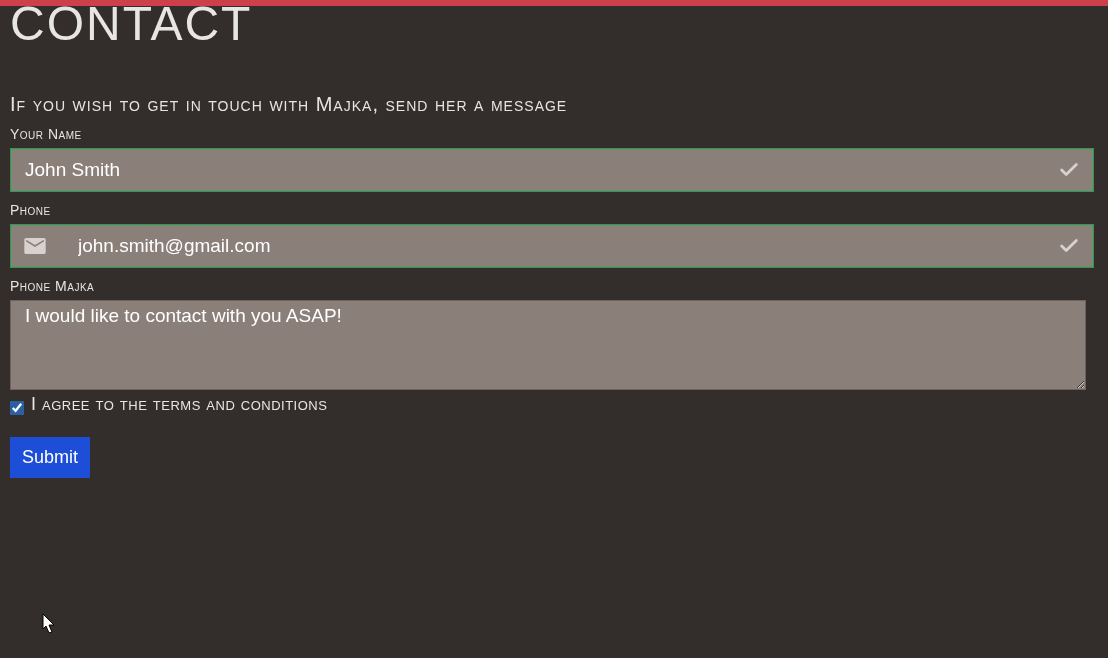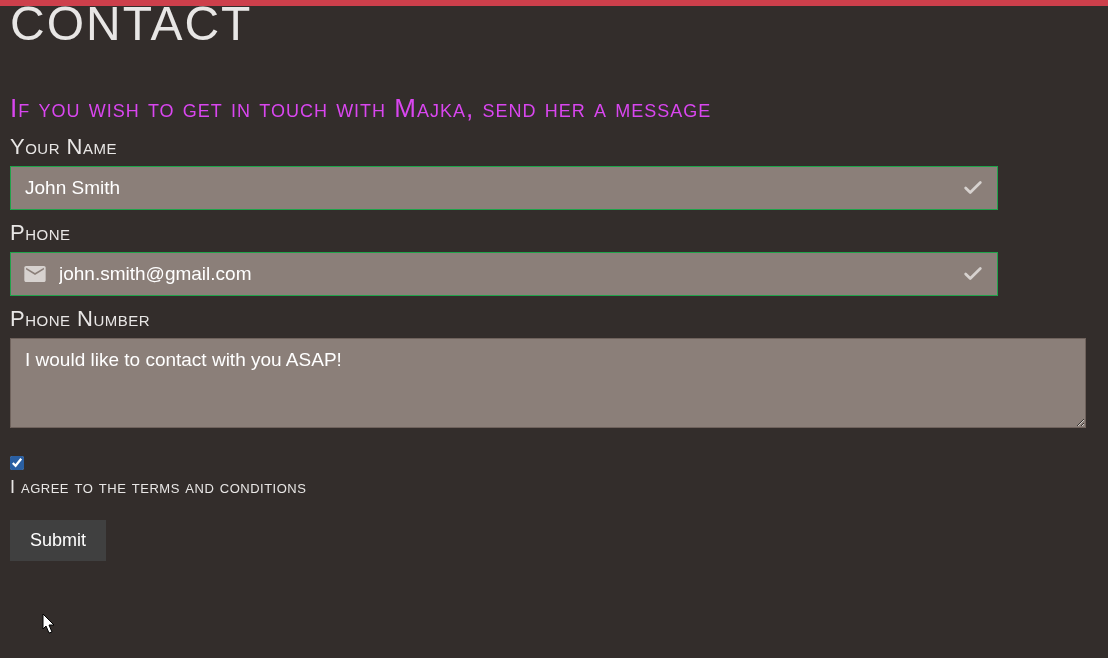--- a/index.html
+++ b/index.html
@@ -30,65 +30,65 @@
       color: #e8e6e5;
       letter-spacing: 2px;
       font-variant: small-caps;
       font-stretch: condensed;
       line-height: 1.1;
       margin-top: -8px;
     }
     .subtitle {
       font-family: 'Arial Narrow', Arial, sans-serif;
       font-weight: 300;
-      font-size: 26px;
-      color: #d946ef;
+      font-size: 20px;
+      color: #e5e5e5;
       letter-spacing: 1px;
       font-variant: small-caps;
       font-stretch: condensed;
       margin-top: 42px;
       margin-bottom: 10px;
     }
     .field-label {
       font-family: 'Arial Narrow', Arial, sans-serif;
       font-weight: 400;
-      font-size: 22px;
+      font-size: 14px;
       color: #e8e6e5;
       letter-spacing: 0.5px;
       font-variant: small-caps;
       font-stretch: condensed;
       margin-top: 10px;
       margin-bottom: 6px;
       display: block;
     }
     .input-wrap {
       position: relative;
-      width: 988px;
+      width: 1084px;
     }
     .input-wrap.valid input {
       border: 1px solid #1fa34a;
     }
     .input-wrap.warning input {
       border: 1px solid #d9a531;
     }
     input[type="text"], input[type="email"], textarea {
       width: 100%;
       background: #8b7f79;
       border: 1px solid #6f625c;
       color: #ffffff;
       font-size: 19px;
       font-family: 'Segoe UI', Tahoma, sans-serif;
       padding: 10px 44px 10px 14px;
       outline: none;
     }
     .with-left-icon input {
-      padding-left: 48px;
+      padding-left: 67px;
     }
     textarea {
-      padding: 10px 14px;
+      padding: 4px 14px;
       resize: both;
       height: 90px;
     }
     .left-icon {
       position: absolute;
       left: 14px;
       top: 50%;
       transform: translateY(-50%);
       color: #d7d2cf;
       display: flex;
@@ -100,48 +100,46 @@
       top: 50%;
       transform: translateY(-50%);
       color: #d7d2cf;
       display: flex;
       align-items: center;
     }
     .warning .right-icon {
       color: #b0a9a5;
     }
     .checkbox-row {
-      margin-top: 24px;
       display: flex;
-      align-items: flex-start;
+      align-items: flex-end;
       gap: 7px;
-      flex-direction: column;
     }
     .checkbox-row input[type="checkbox"] {
       width: 14px;
       height: 14px;
       accent-color: #2a5fa2;
     }
     .checkbox-row label {
       font-family: 'Arial Narrow', Arial, sans-serif;
       font-weight: 300;
       font-size: 18px;
       color: #e8e6e5;
       letter-spacing: 0.5px;
       font-variant: small-caps;
       font-stretch: condensed;
     }
     .submit-btn {
       margin-top: 22px;
-      background: #404040;
+      background: #1d4ed8;
       border: none;
       color: #ffffff;
       font-size: 18px;
       font-family: 'Segoe UI', Tahoma, sans-serif;
-      padding: 10px 20px;
+      padding: 10px 12px;
       cursor: pointer;
       position: relative;
     }
     .cursor {
       position: absolute;
       left: 40px;
       top: 614px;
       pointer-events: none;
       z-index: 999;
     }
@@ -176,21 +174,21 @@
     </span>
     <input type="email" value="john.smith@gmail.com" style="">
     <span class="right-icon">
       <svg width="22" height="22" viewBox="0 0 24 24" fill="none" stroke="currentColor" stroke-width="3" stroke-linecap="round" stroke-linejoin="round">
           <polyline points="20 6 9 17 4 12"></polyline>
         </svg>
     </span>
   </div>
 
   
-  <label class="field-label">Phone Number</label>
+  <label class="field-label">Phone Majka</label>
 
   
   <div class="input-wrap" style="width:1076px;">
     <textarea style="">I would like to contact with you ASAP!</textarea>
   </div>
 
   
   <div class="checkbox-row">
     <input type="checkbox" checked="" style="">
     <label>I agree to the terms and conditions</label>

